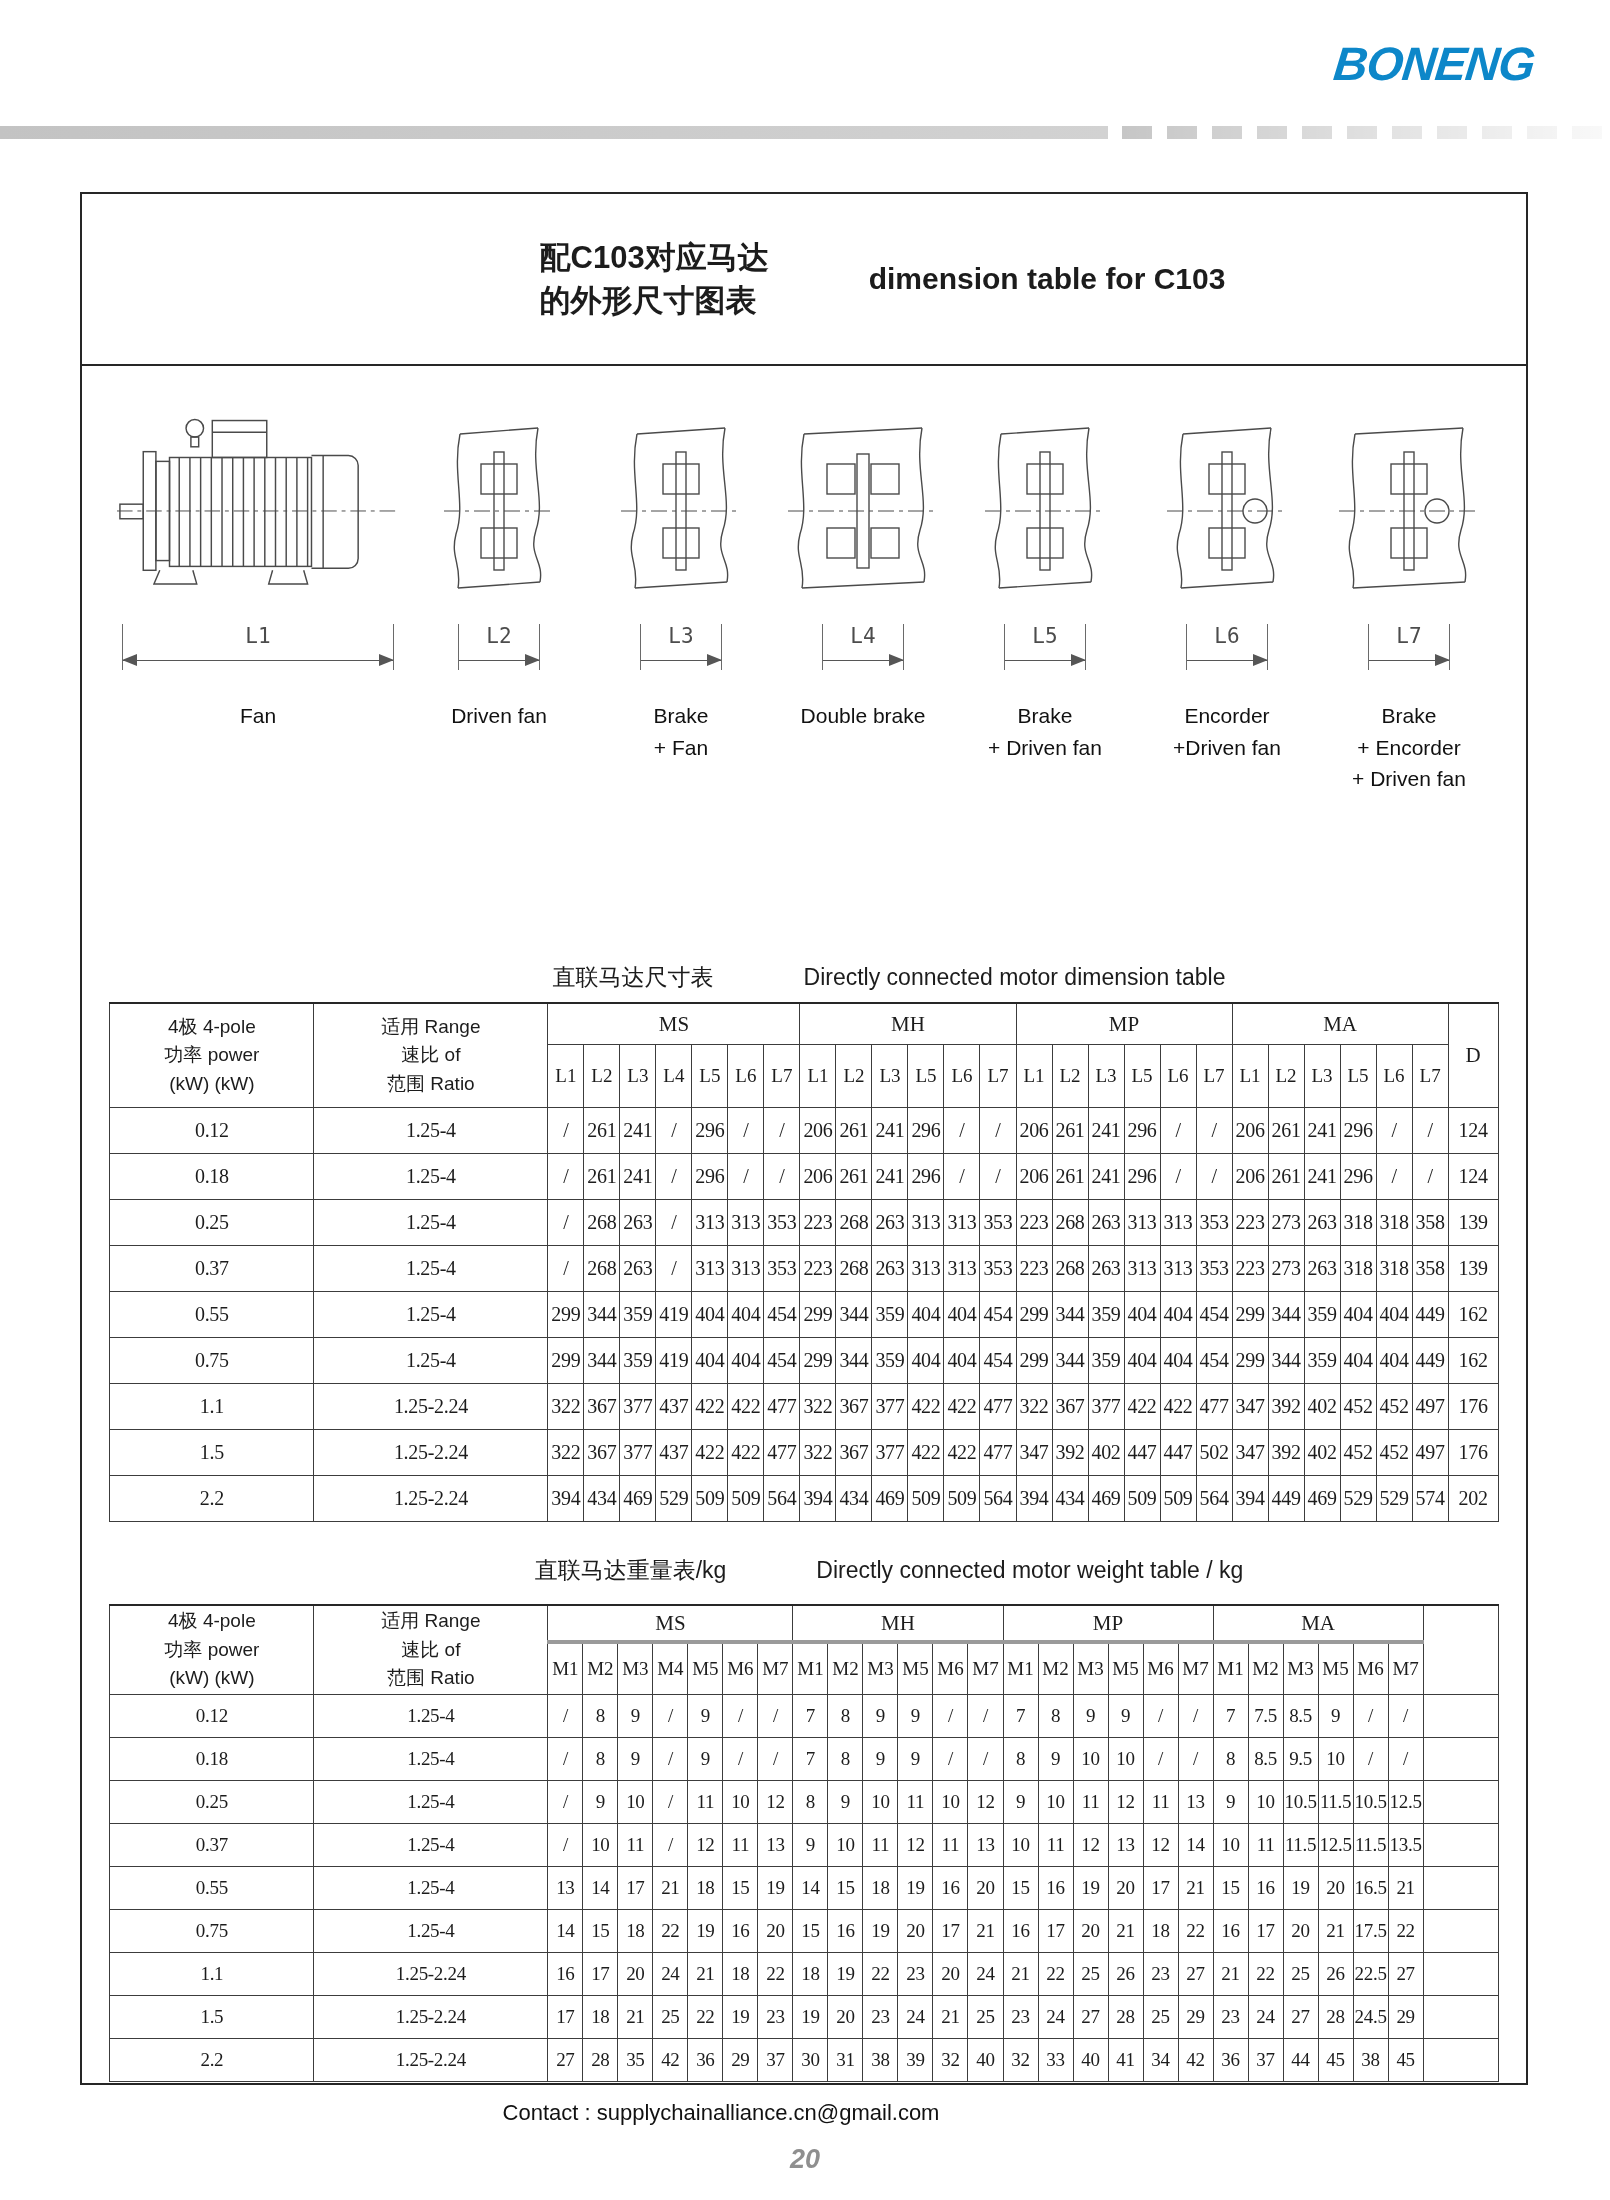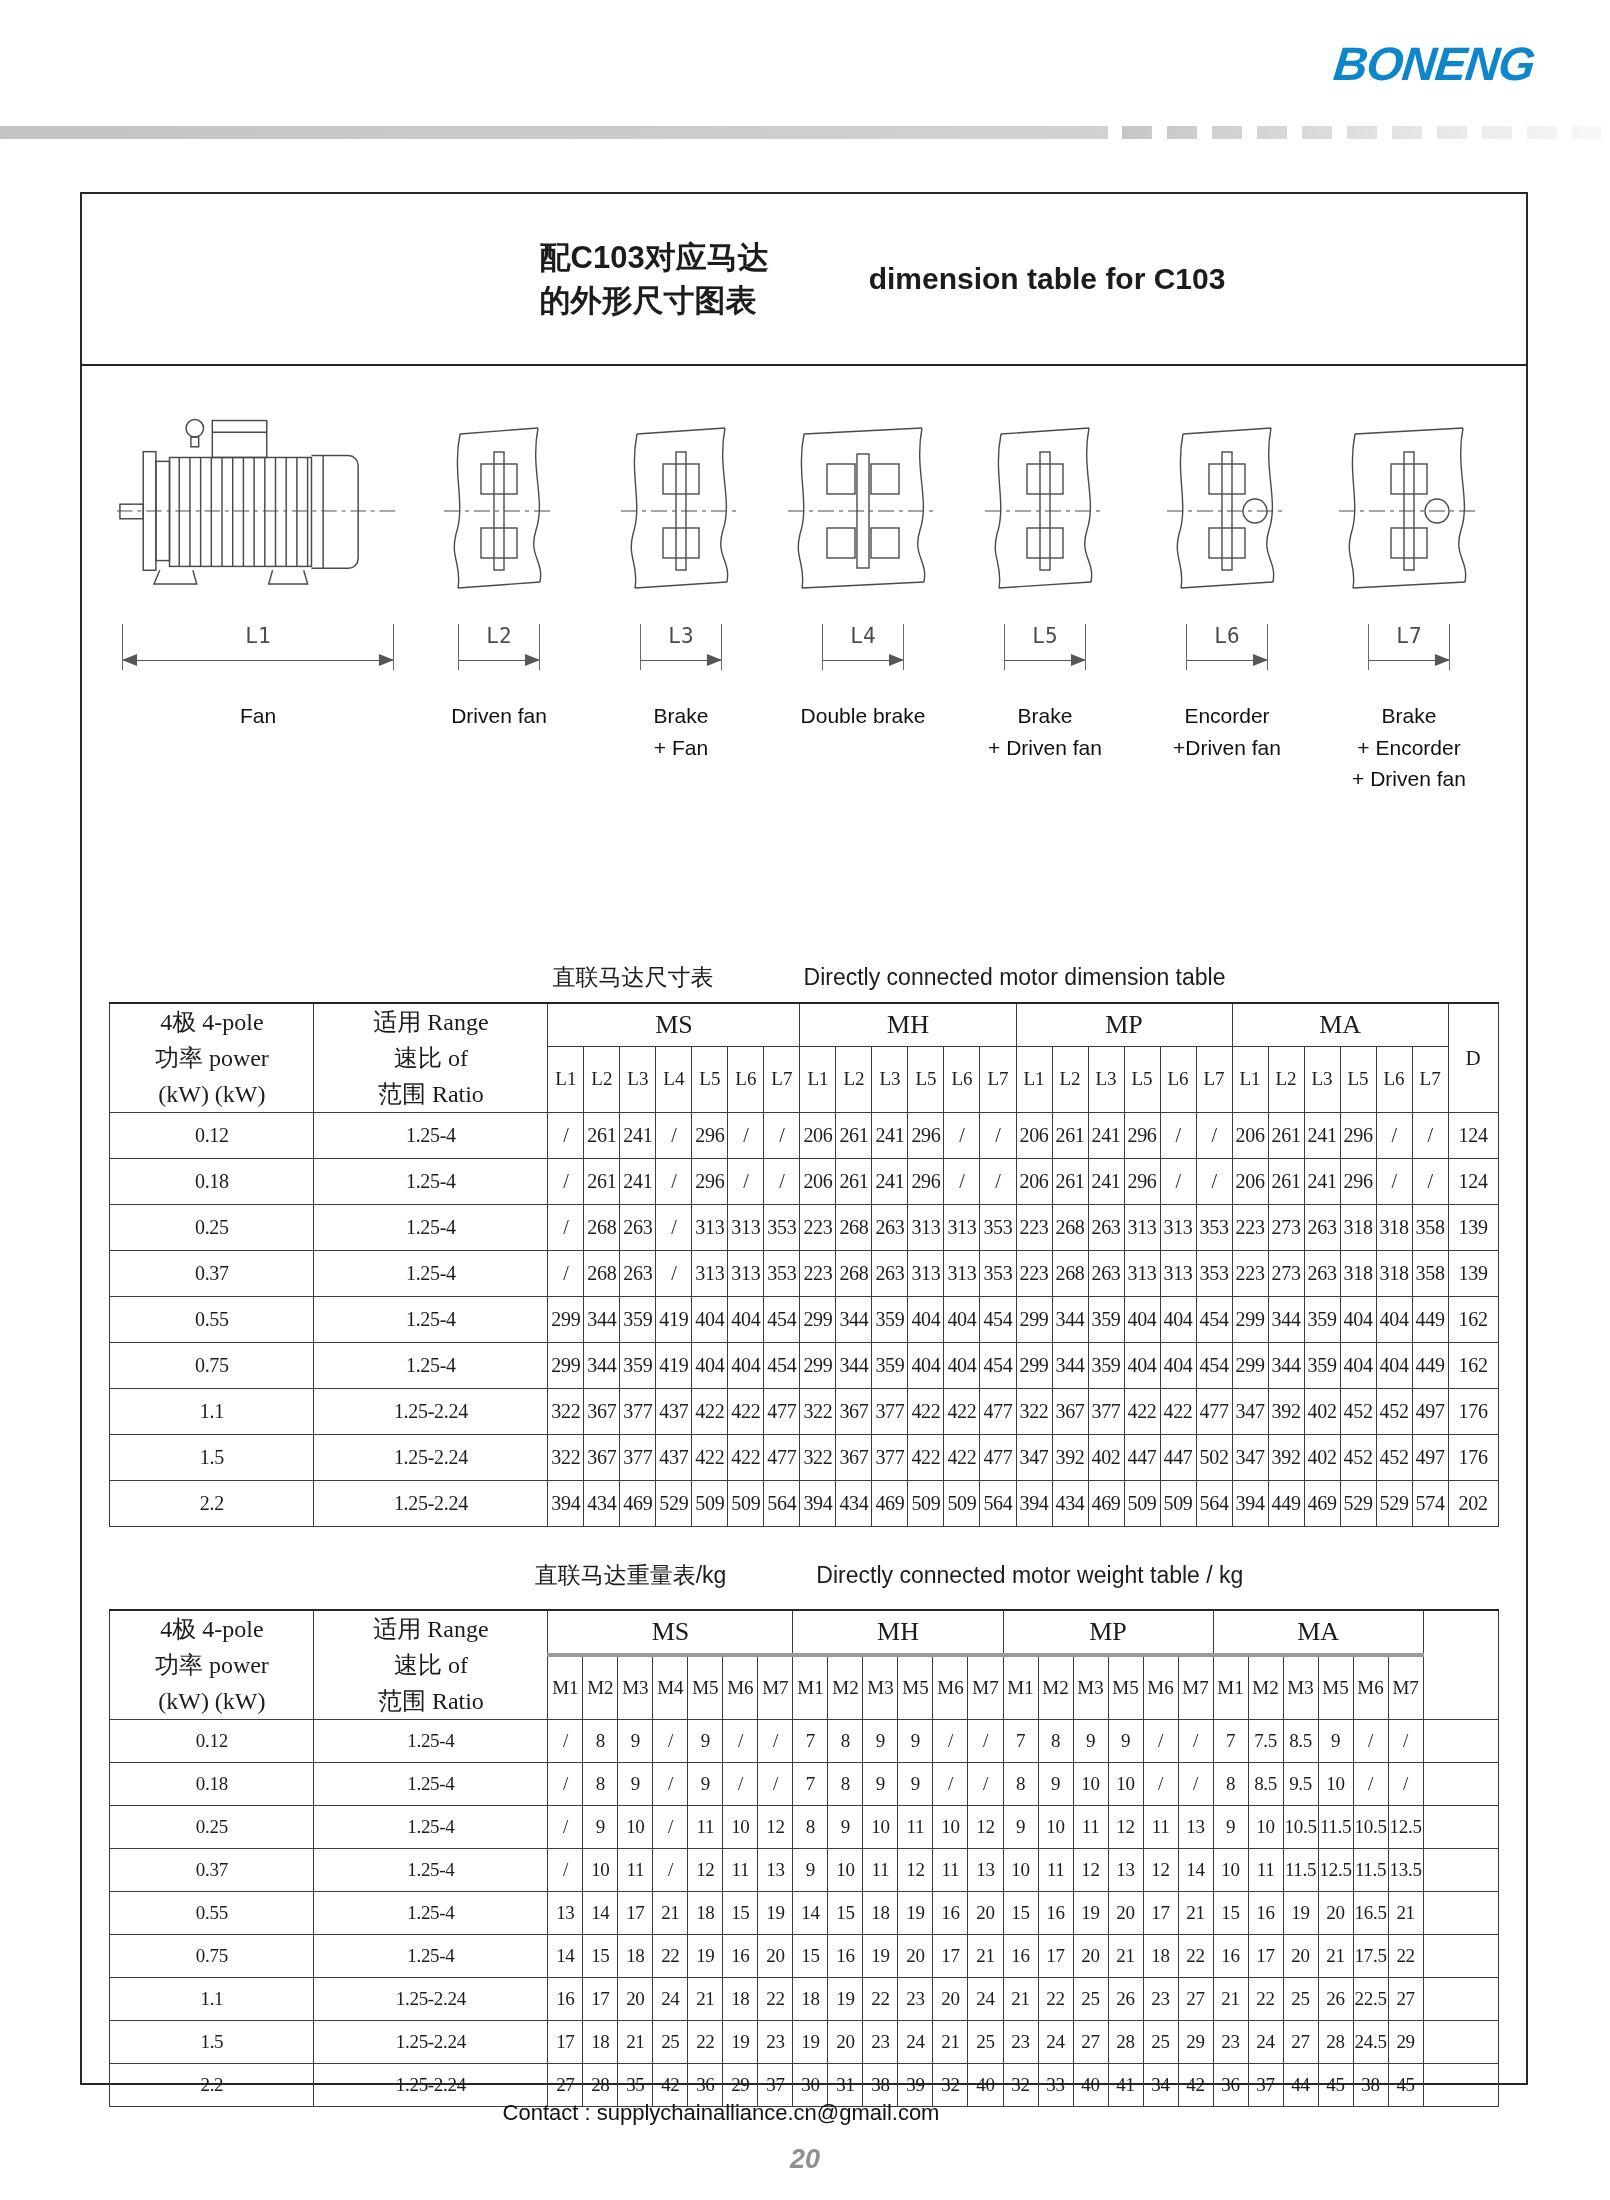--- a/index.html
+++ b/index.html
@@ -48,23 +48,23 @@
   .tbl-band.band1{height:50px;}
   .tbl-band.band2{height:82px;padding-top:14px;box-sizing:border-box;}
   .band-zh{font-size:23px;}
   .band-en{font-size:23px;}
 
   
   table{border-collapse:collapse;table-layout:fixed;margin:0 auto;width:1388px;}
   th,td{border:1px solid #3c3c3c;text-align:center;vertical-align:middle;padding:0;overflow:hidden;}
   th{font-weight:normal;}
   td{font-family:"Liberation Serif","DejaVu Serif",serif;font-size:20px;letter-spacing:-0.3px;}
-  th.group{font-family:"Liberation Serif","DejaVu Serif",serif;font-size:26px;}
+  th.group{font-family:"Liberation Serif","DejaVu Serif",serif;font-size:21px;}
   th.sub{font-family:"Liberation Serif","DejaVu Serif",serif;font-size:19px;}
-  th.hleft{font-family:Liberation Serif, serif;font-size:24px;line-height:1.5;}
+  th.hleft{font-family:Liberation Sans, sans-serif;font-size:19px;line-height:1.5;}
   th.lastcol{font-family:"Liberation Serif","DejaVu Serif",serif;font-size:21px;}
   .dim-table{border-top:2px solid #262626;}
   .dim-table th.group{height:40px;}
   .dim-table th.sub{height:62px;}
   .dim-table td{height:45px;}
   .wt-table{border-top:2px solid #262626;}
   .wt-table th.group{height:34px;border-bottom:4px solid #9a9a9a;}
   .wt-table th.sub{height:50px;}
   .wt-table td{height:42px;font-size:19px;}
 

